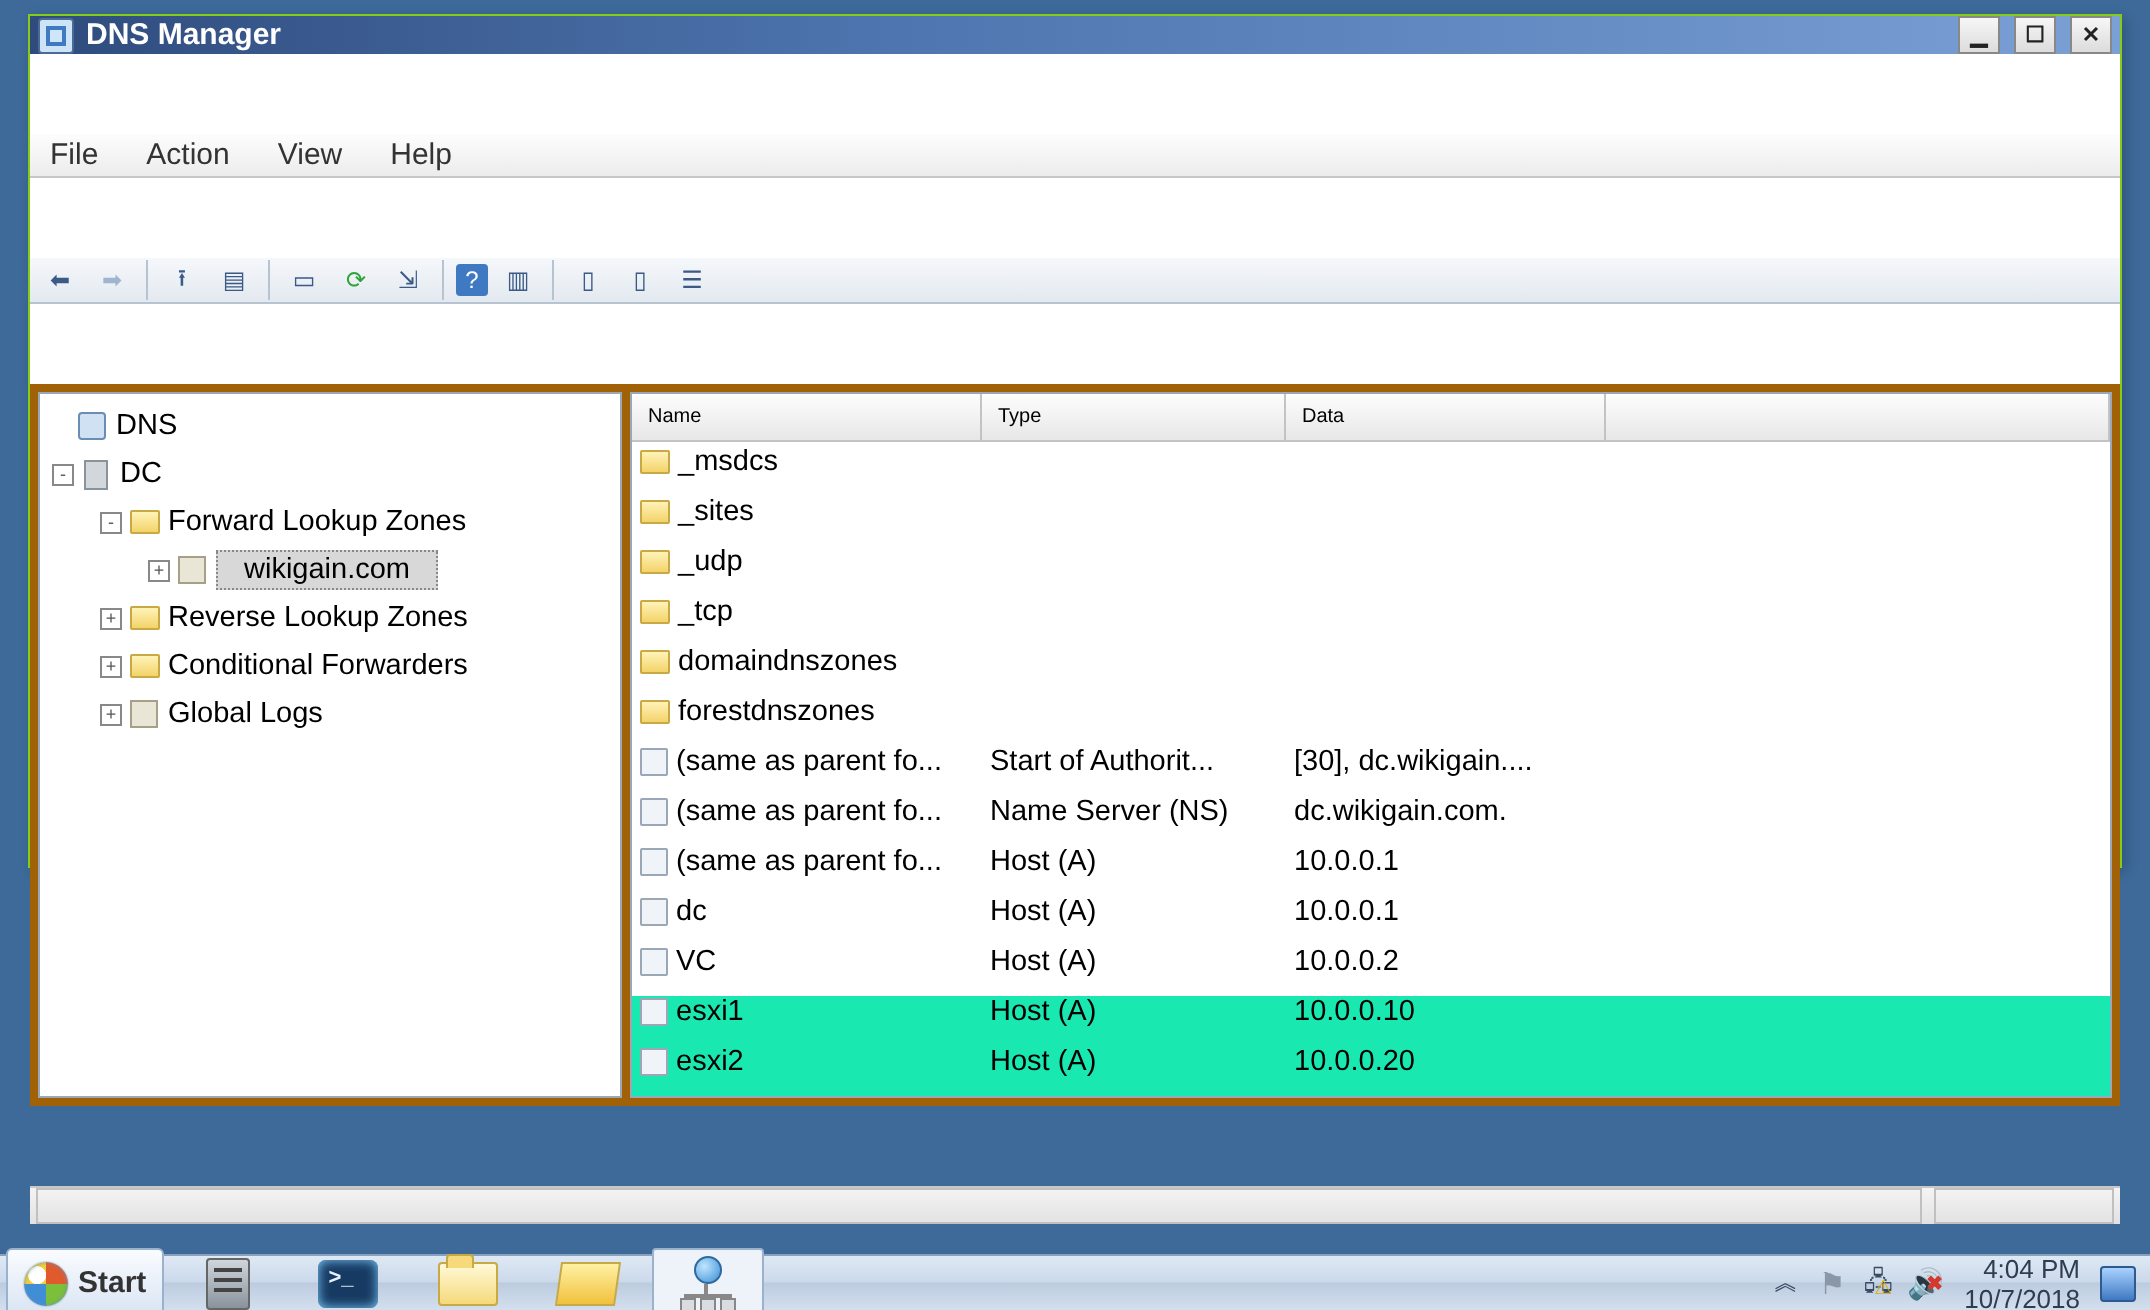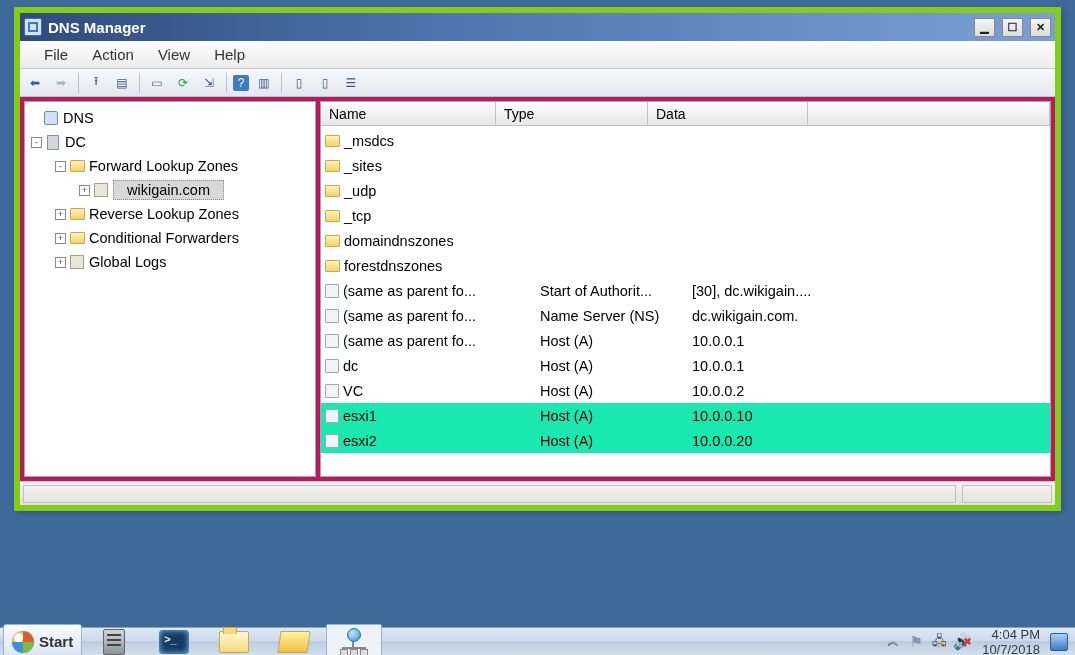--- a/index.html
+++ b/index.html
@@ -1,67 +1,67 @@
 <!DOCTYPE html>
 <html><head>
 <meta charset="utf-8">
 <style>
   * { box-sizing: border-box; font-family: 'Segoe UI', Tahoma, sans-serif; }
   html, body { margin: 0; padding: 0; width: 1075px; height: 655px; overflow: hidden; }
   body { background: #3d6a99; }
 
   
   .window {
-    position: absolute; left: 14px; top: 7px; width: 1047px; height: 504px;
-    background: #fff; border: 6px solid #84cc16;
+    position: absolute; left: 14px; top: 7px; width: 1047px; height: 427px;
+    background: #fff; border: 1px solid #84cc16;
     box-shadow: 2px 2px 6px rgba(0,0,0,.2);
-    display: flex; flex-direction: column;
+    display: flex; flex-direction: column; gap: 40px;
   }
   .titlebar {
     height: 28px; background: linear-gradient(90deg,#2f4b7d 0%,#4d74ae 40%,#7aa0d6 100%);
     color: #fff; display: flex; align-items: center; gap: 6px; padding: 0 4px;
     font-size: 15px; font-weight: 600;
   }
   .titlebar .title-icon { width: 18px; height: 18px; background:#cde3f6; border:1px solid #4a6b94; border-radius:2px; display:flex; align-items:center; justify-content:center; }
   .titlebar .spacer { flex: 1; }
   .tb-btn { width: 21px; height: 19px; background: linear-gradient(#f6f6f6,#dcdcdc); border: 1px solid #888; display:flex; align-items:center; justify-content:center; font-size:11px; color:#222; }
   .tb-btn + .tb-btn { margin-left: 1px; }
 
   
-  .menubar { height: 28px; background: linear-gradient(#fdfdfd,#ececec); border-bottom: 1px solid #c7c7c7; display:flex; align-items:center; padding:0 20px; font-size:15px; gap: 16px; }
+  .menubar { height: 28px; background: linear-gradient(#fdfdfd,#ececec); border-bottom: 1px solid #c7c7c7; display:flex; align-items:center; padding:0 6px; font-size:15px; gap: 16px; }
   .menuitem { padding: 2px 4px; color:#333; cursor:default; }
 
   
   .toolbar { height: 28px; background: linear-gradient(#f5f8fb,#e3e9f0); border-bottom: 1px solid #b8c3d0; display:flex; align-items:center; padding:0 4px; gap:4px; }
   .tbtn { width: 22px; height: 22px; border:1px solid transparent; border-radius:2px; display:flex; align-items:center; justify-content:center; font-size:12px; color:#3b5a86; }
   .tsep { width:1px; height:20px; background:#b8c3d0; margin:0 2px; }
 
   
-  .content { flex:1; display:flex; padding:4px; gap:4px; background:#be185d; }
+  .content { flex:1; display:flex; padding:4px; gap:4px; background:#a16207; }
   .pane { background:#fff; border:1px solid #9aa7b7; }
   .tree { width: 292px; font-size:14.5px; padding:4px 2px; overflow:auto; }
   .tree-node { display:flex; align-items:center; height:24px; cursor:default; white-space:nowrap; }
   .exp { width:11px; height:11px; border:1px solid #888; background:#fff; font-size:9px; line-height:9px; text-align:center; margin-right:3px; color:#555; }
   .exp-blank { width:11px; margin-right:3px; }
   .node-icon { width:16px; height:16px; margin-right:4px; display:inline-flex; align-items:center; justify-content:center; }
   .ic-folder { background:linear-gradient(#fff3b8,#f3d36a); border:1px solid #c9a943; border-radius:1px; width:15px; height:12px; }
   .ic-server { background:#d2d7db; border:1px solid #8a939c; width:12px; height:15px; }
   .ic-dns { background:#cfe1f2; border:1px solid #6a8db3; width:14px; height:14px; border-radius:2px; }
   .ic-log { background:#eae6d6; border:1px solid #a79f86; width:14px; height:14px; }
   .sel { background:#d8d8d8; border:1px dotted #888; padding:0 13px; height:20px; display:inline-flex; align-items:center; }
 
   .list { flex:1; display:flex; flex-direction:column; }
-  .list-header { display:flex; height:24px; background:linear-gradient(#fdfdfd,#e7e7e7); border-bottom:1px solid #c3c3c3; font-size:14px; }
+  .list-header { display:flex; height:24px; background:linear-gradient(#fdfdfd,#e7e7e7); border-bottom:1px solid #c3c3c3; font-size:10px; }
   .lh-col { border-right:1px solid #c3c3c3; padding:3px 8px; display:flex; align-items:center; }
   .lh-name { width:175px; } .lh-type { width:152px; } .lh-data { width:160px; } .lh-pad { flex:1; }
   .list-body { flex:1; font-size:14.5px; padding-top:2px; }
-  .row { display:flex; height:25px; align-items:center; }
+  .row { display:flex; height:25px; align-items:flex-start; }
   .row.hl { background:#19e9b1; }
   .cell { padding:0 4px; overflow:hidden; text-overflow:ellipsis; white-space:nowrap; }
-  .c-name { width:175px; display:flex; align-items:center; gap:4px; } .c-type{width:152px;margin-left:40px;} .c-data{width:250px;}
+  .c-name { width:175px; display:flex; align-items:center; gap:4px; } .c-type{width:152px;} .c-data{width:250px;}
   .ic-rec { width:14px; height:14px; background:#f0f3f7; border:1px solid #9aa7b7; border-radius:1px; }
   .ic-rec-f { width:15px; height:12px; background:linear-gradient(#fff3b8,#f3d36a); border:1px solid #c9a943; border-radius:1px; }
 
   .statusbar { height:24px; background:linear-gradient(#f4f4f4,#e2e2e2); border-top:1px solid #c7c7c7; display:flex; align-items:center; }
   .sb-cell { border:1px solid #c0c0c0; height:18px; margin:0 3px; }
   .sb1 { flex:1; } .sb2 { width:90px; }
 
   
   .taskbar {
     position:absolute; left:0; bottom:0; width:100%; height:28px;

